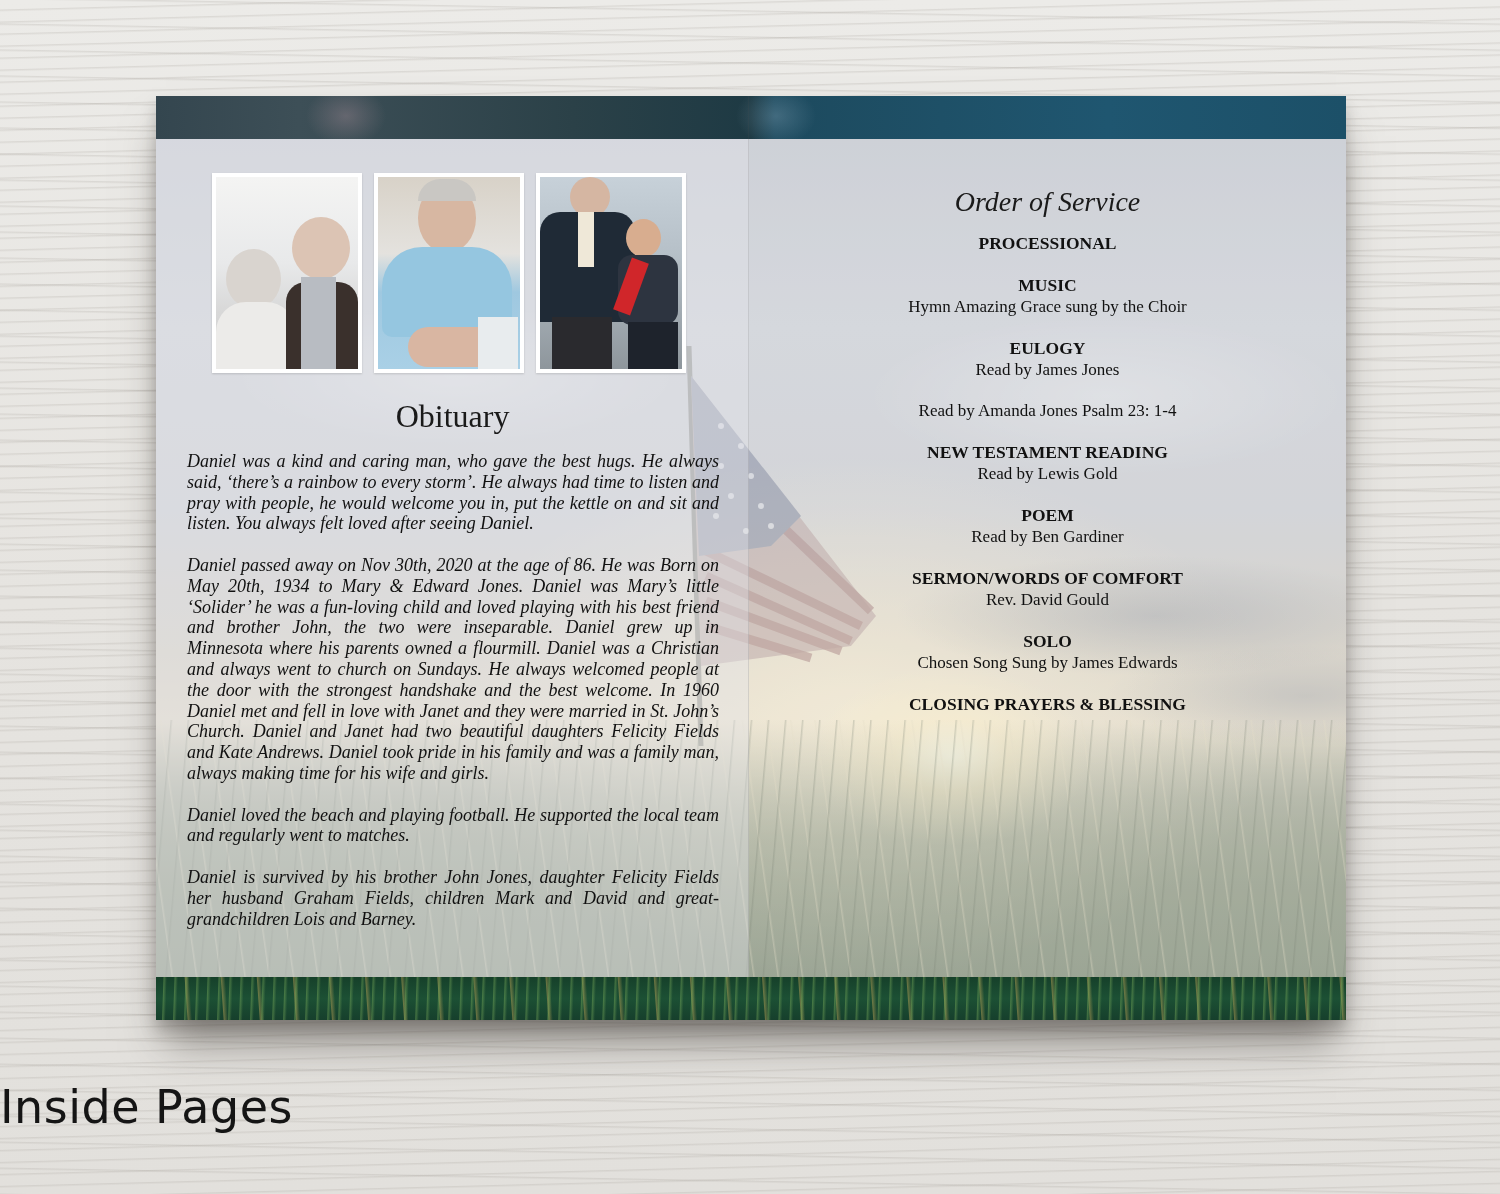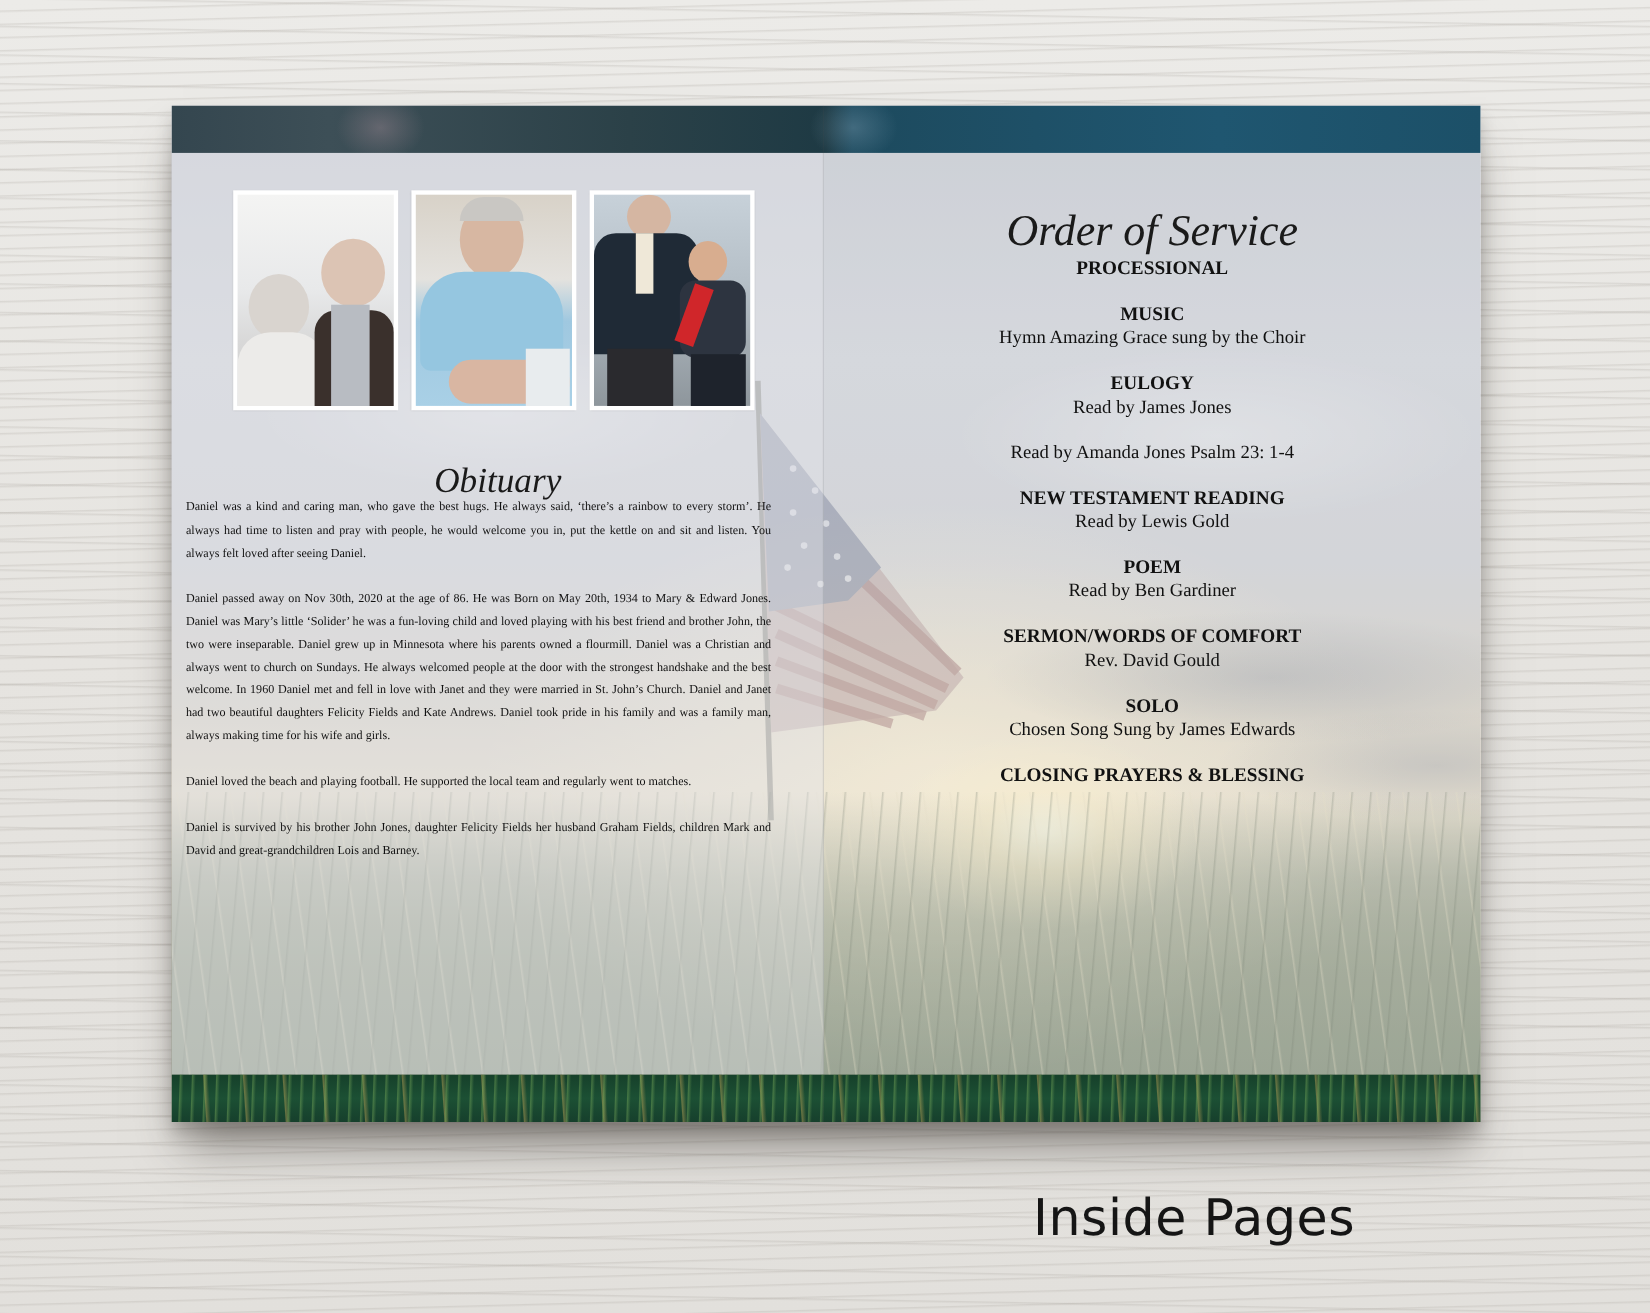--- a/index.html
+++ b/index.html
@@ -76,39 +76,39 @@
     width:150px; height:200px; background:#fff; padding:4px; box-sizing:border-box;
     box-shadow:0 1px 2px rgba(0,0,0,0.15);
   }
   .photo .img { width:100%; height:100%; position:relative; overflow:hidden; }
   .p1 .img { background: linear-gradient(180deg, #f4f4f3 0%, #e8e9ea 45%, #d8d8d8 70%, #cfcfcf 100%); }
   .p2 .img { background: linear-gradient(180deg, #d8d2c8 0%, #e4e2de 40%, #9fc8e0 60%, #a9d0e6 100%); }
   .p3 .img { background: linear-gradient(180deg, #c7d1d9 0%, #b6c0c8 40%, #8e969c 100%); }
   .fig { position:absolute; border-radius:50%; }
   .obit-title {
     position:absolute; left:0; width:593px; top:302px; text-align:center;
-    font-style:italic; font-size:32px; color:#1a1a1a;margin-top:20px;
+    font-size:32px; color:#1a1a1a;
   }
   .obit-body {
-    position:absolute; left:13px; top:355px; width:532px;
-    font-size:11px; line-height:20.8px; color:#111; text-align:justify;
+    position:absolute; left:31px; top:355px; width:532px;
+    font-size:18px; line-height:20.8px; color:#111; text-align:justify;font-style:italic;
   }
   .obit-body p { margin:0 0 20.8px 0; }
   .oos-title {
     position:absolute; left:593px; width:597px; top:90px; text-align:center;
-    font-style:italic; font-size:40px; color:#1a1a1a;
+    font-style:italic; font-size:28px; color:#1a1a1a;
   }
   .oos-list {
     position:absolute; left:593px; width:597px; top:136px; text-align:center; color:#111;
   }
   .oos-item { margin-bottom:20px; }
   .oos-item .h { font-weight:bold; font-size:17.5px; line-height:22px; }
   .oos-item .d { font-size:17px; line-height:21px; }
   .caption {
-    position:absolute; left:0; width:1232px; top:1080px; text-align:right;
+    position:absolute; left:0; width:1232px; top:1080px; text-align:left;
     font-family:"DejaVu Sans", sans-serif; font-size:46px; color:#151515; letter-spacing:0.5px;
   }
 </style>
 </head>
 <body>
 
 <div class="brochure">
   <div class="clouds"></div>
   <svg class="flag" viewBox="0 0 220 400">
     <line x1="28" y1="0" x2="40" y2="400" stroke="#5a5a50" stroke-width="5"></line>

